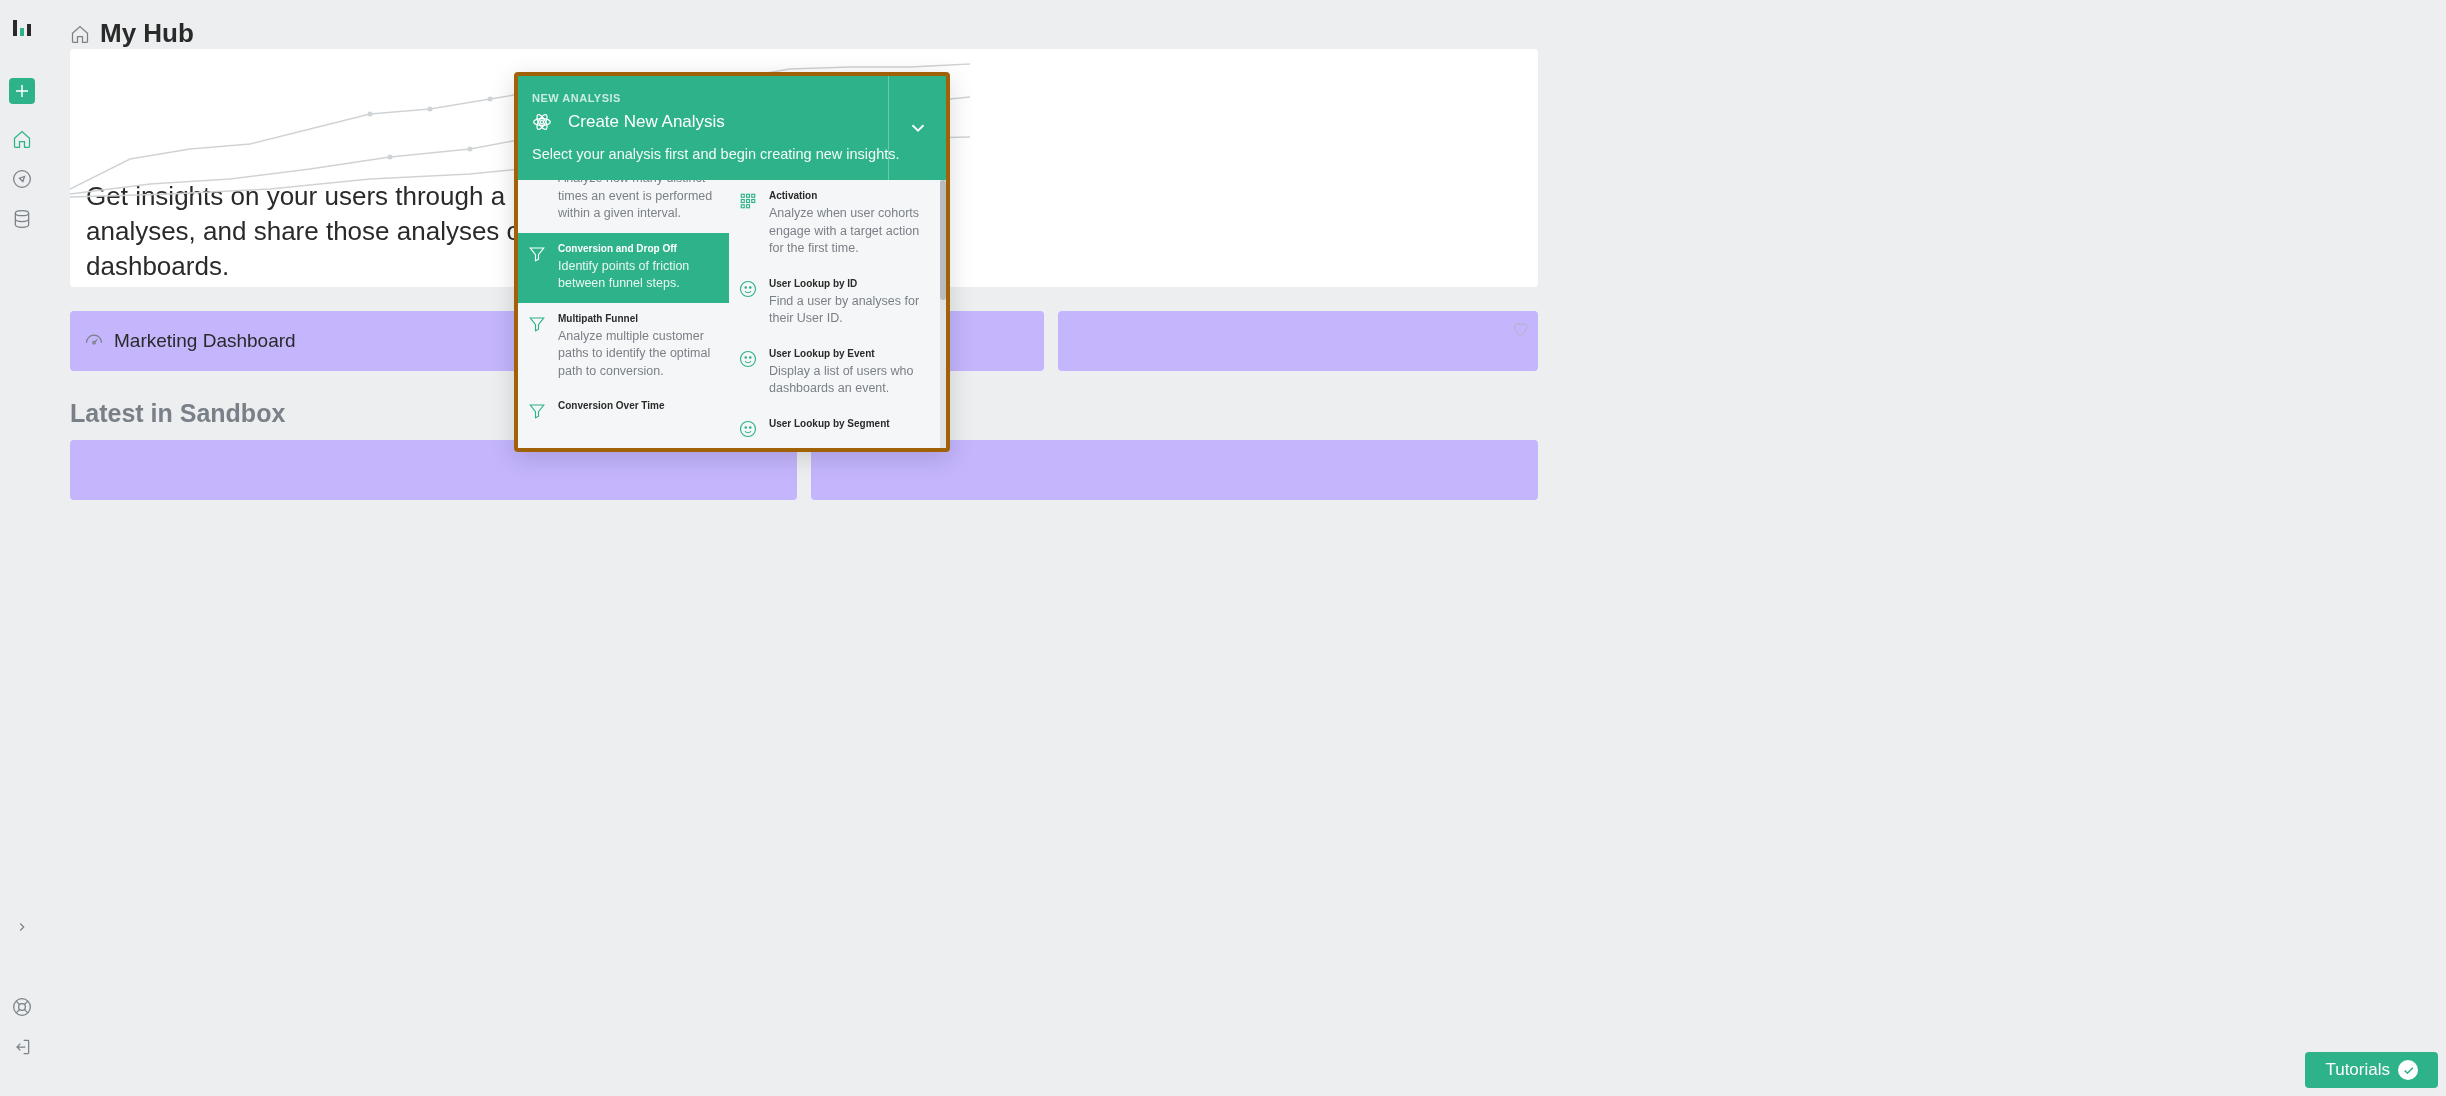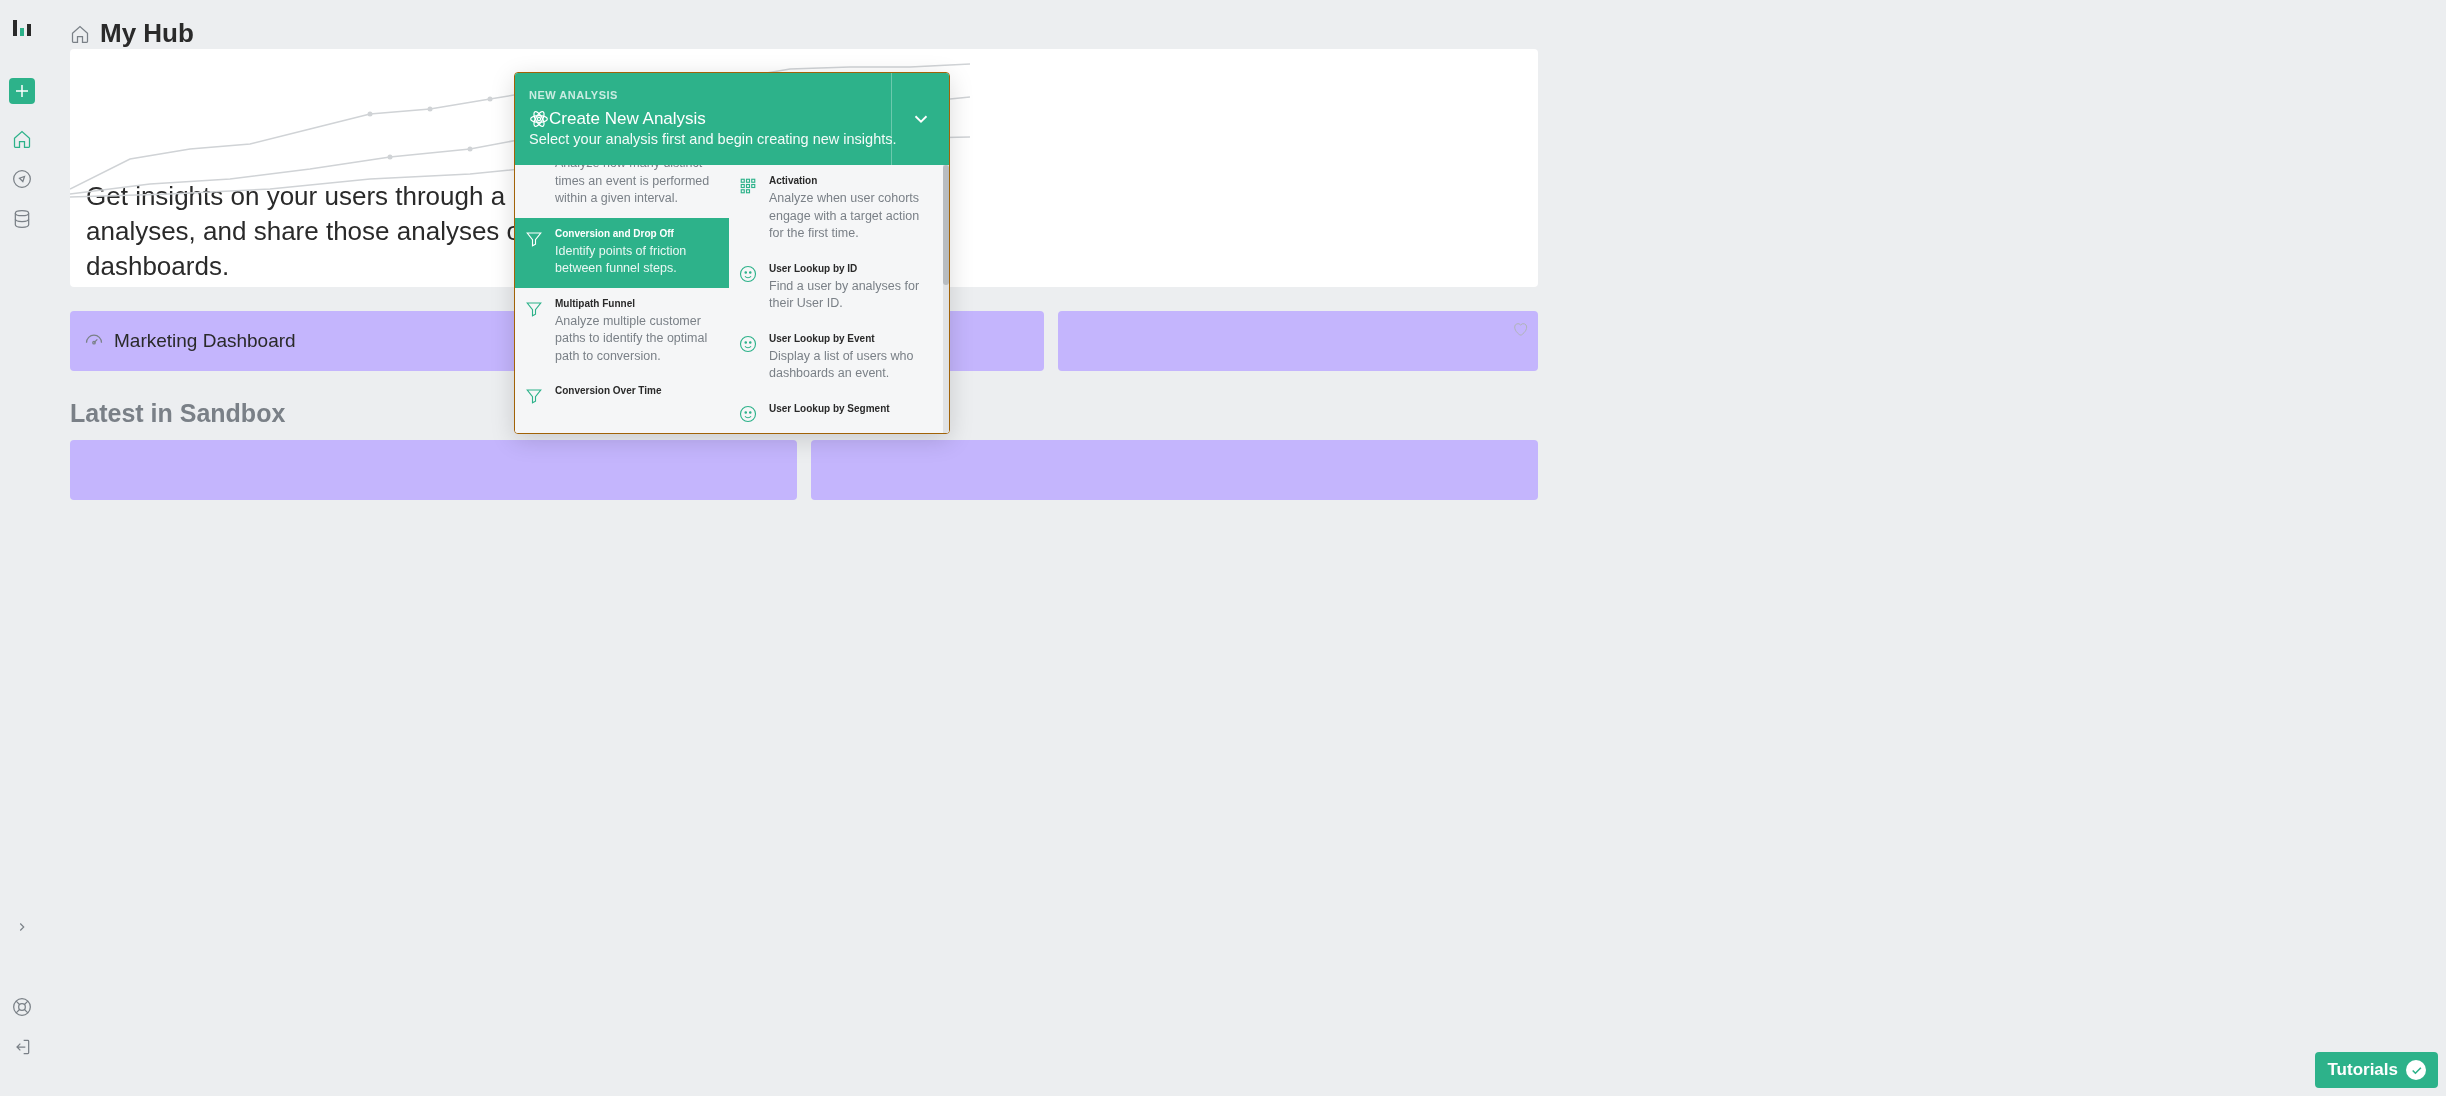--- a/index.html
+++ b/index.html
@@ -24,43 +24,43 @@
 .hero-text { font-size: 26px; font-weight: 500; color: #2a2a2a; line-height: 1.35; max-width: 560px; margin-top: 100px; }
 
 
 .section-title { font-size: 25px; font-weight: 700; color: #7a8087; margin-bottom: 12px; }
 .favorites-row { display: flex; gap: 14px; margin-bottom: 28px; }
 .fav-card { background: #c4b5fd; border-radius: 4px; padding: 16px 14px; flex: 1; position: relative; display: flex; align-items: center; gap: 10px; min-height: 60px; }
 .fav-title { font-size: 19px; font-weight: 500; color: #2a2a2a; }
 .heart-icon { position: absolute; top: 10px; right: 10px; }
 
 
-.analysis-panel { position: absolute; top: 72px; left: 514px; width: 436px; background: #fff; border-radius: 4px; box-shadow: 0 6px 24px rgba(0,0,0,0.15); z-index: 50; overflow: hidden; border: 1px solid #a16207; }
+.analysis-panel { position: absolute; top: 72px; left: 514px; width: 436px; background: #fff; border-radius: 4px; box-shadow: 0 6px 24px rgba(0,0,0,0.15); z-index: 50; overflow: hidden; border: 4px solid #a16207; }
 .panel-header { background: #2db28a; color: #fff; padding: 16px 18px 16px 14px; position: relative; }
 .panel-tag { font-size: 11px; font-weight: 600; letter-spacing: 0.5px; color: rgba(255,255,255,0.75); text-transform: uppercase; margin-bottom: 8px; }
-.panel-title-row { display: flex; align-items: flex-start; gap: 0; margin-bottom: 0; }
+.panel-title-row { display: flex; align-items: flex-start; gap: 16px; margin-bottom: 12px; }
 .panel-title { font-size: 17px; font-weight: 500; }
 .panel-subtitle { font-size: 14.5px; color: rgba(255,255,255,0.95); line-height: 1.4; }
 .panel-chevron { position: absolute; top: 0; right: 0; width: 58px; height: 100%; border-left: 1px solid rgba(255,255,255,0.3); display: flex; align-items: center; justify-content: center; cursor: pointer; }
 
 .panel-body { display: flex; background: #f5f6f7; max-height: 270px; overflow: hidden; }
 .panel-col { flex: 1; }
 .analysis-item { padding: 10px 14px 10px 10px; display: flex; gap: 10px; cursor: pointer; }
 .analysis-item.selected { background: #2db28a; color: #fff; }
 .analysis-item.selected .item-desc { color: rgba(255,255,255,0.9); }
 .analysis-item.selected svg { stroke: #fff; }
 .item-icon { flex: 0 0 20px; margin-top: 2px; }
 .item-content { flex: 1; }
 .item-title { font-size: 10px; font-weight: 600; margin-bottom: 4px; }
 .item-desc { font-size: 12.5px; color: #7a8087; line-height: 1.4; }
 .panel-scrollbar { width: 6px; background: #e0e2e4; position: relative; }
 .panel-scroll-thumb { position: absolute; top: 0; width: 100%; height: 120px; background: #b8bcc0; border-radius: 3px; }
 
 
-.tutorials-btn { position: fixed; bottom: 8px; right: 8px; background: #2db28a; color: #fff; padding: 8px 12px; border-radius: 4px; display: flex; align-items: center; gap: 8px; font-size: 17px; font-weight: 700; cursor: pointer; z-index: 100; }
+.tutorials-btn { position: fixed; bottom: 8px; right: 8px; background: #2db28a; color: #fff; padding: 8px 20px; border-radius: 4px; display: flex; align-items: center; gap: 8px; font-size: 17px; font-weight: 400; cursor: pointer; z-index: 100; }
 .tutorials-check { width: 20px; height: 20px; background: #fff; border-radius: 50%; display: flex; align-items: center; justify-content: center; }
 
 svg { display: block; }
 </style>
 </head>
 <body>
 
 <div class="sidebar">
   <div class="logo">
     <svg width="20" height="20" viewBox="0 0 20 20">

